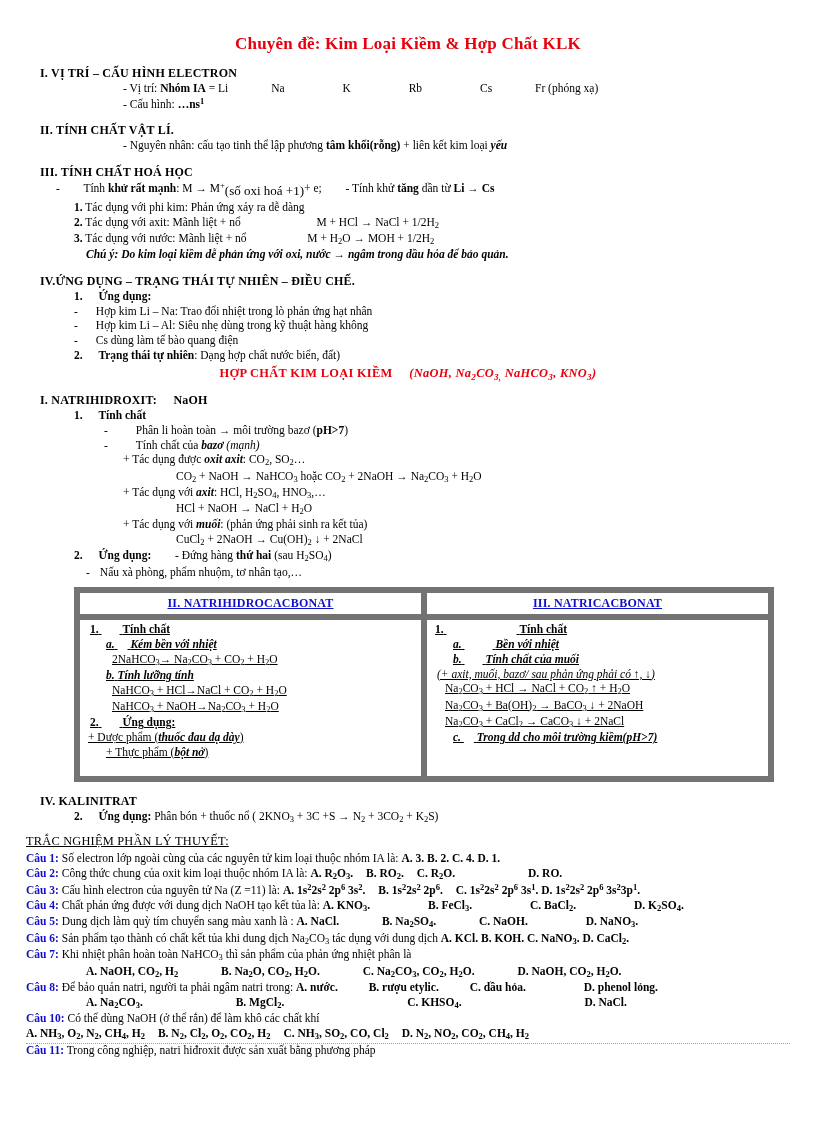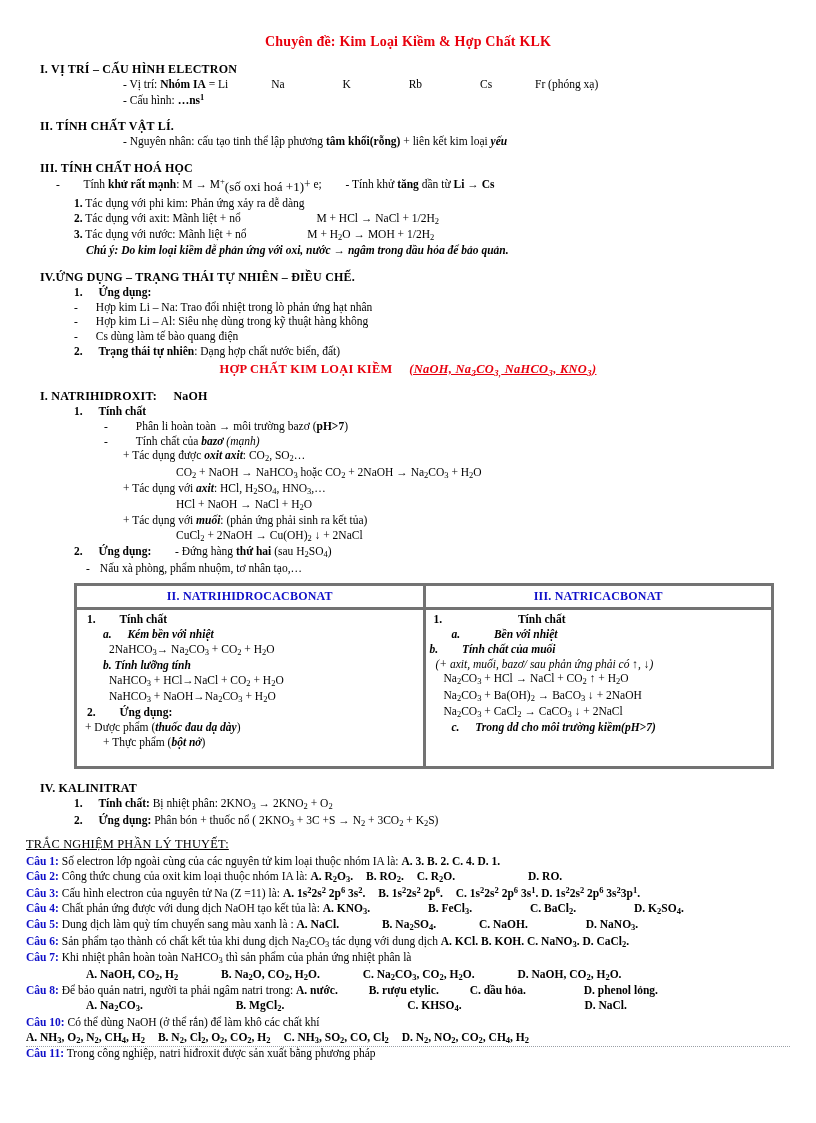--- a/index.html
+++ b/index.html
@@ -12,42 +12,42 @@
     color: #000000;
     position: relative;
     overflow: hidden;
   }
   .page { padding: 34px 26px 0 26px; position: relative; }
 
   .doc-title {
     text-align: center;
     color: #e8000d;
     font-weight: bold;
-    font-size: 14px;
+    font-size: 17px;
     letter-spacing: 0.2px;
     margin: 0 0 9px 0;
   }
 
   .sec-head {
     color: #000000;
     font-weight: bold;
     font-size: 12px;
     margin: 12px 0 0 14px;
     letter-spacing: .2px;
   }
 
   .red-center {
     text-align:center;
     color:#e8000d;
     font-weight:bold;
     font-size:12.4px;
     margin: 3px 0 3px 0;
     letter-spacing:.3px;
   }
-  .red-center i { font-style: italic; text-decoration: underline; }
+  .red-center i { font-style: italic; }
 
   .ln { margin:0; padding:0; line-height: 1.28; white-space: nowrap; }
   .i1 { margin-left: 60px; }
   .i2 { margin-left: 78px; }
   .i3 { margin-left: 97px; }
   .i5 { margin-left: 150px; }
   .i0 { margin-left: 30px; }
   .num { margin-left: 48px; }
   b { font-weight: bold; }
   i { font-style: italic; }
@@ -67,23 +67,24 @@
   .g120 { width: 120px; }
 
   
   table.cmp {
     border-collapse: collapse;
     margin: 8px 0 6px 48px;
     width: 700px;
     table-layout: fixed;
   }
   table.cmp td, table.cmp th {
-    border: 3px solid #737373;
+    border: 6px solid #737373;
     vertical-align: top;
     padding: 2px 4px 4px 4px;
+    text-decoration: underline;
   }
   table.cmp th {
     text-align:center;
     color:#1010c8;
     font-weight:bold;
     font-size:12px;
     padding: 3px 0 3px 0;
     letter-spacing:.2px;
   }
   .cellbody { min-height: 150px; }
@@ -271,21 +272,21 @@
           <div class="ln" style="margin-left:4px">
             <b>1.</b>
             <span class="gap g70"></span>
             <b>Tính chất</b>
           </div>
           <div class="ln" style="margin-left:22px">
             <span class="bi">a.</span>
             <span class="gap g28"></span>
             <span class="bi">Bền với nhiệt</span>
           </div>
-          <div class="ln" style="">
+          <div class="ln" style="margin-left:22px">
             <span class="bi">b.</span>
             <span class="gap g18"></span>
             <span class="bi">Tính chất của muối</span>
           </div>
           <div class="ln" style="margin-left:6px"><i>(+ axit, muối, bazơ/ sau phản ứng phải có ↑, ↓)</i></div>
           <div class="ln" style="margin-left:14px">Na<sub>2</sub>CO<sub>3</sub> + HCl → NaCl + CO<sub>2</sub> ↑ + H<sub>2</sub>O</div>
           <div class="ln" style="margin-left:14px">Na<sub>2</sub>CO<sub>3</sub> + Ba(OH)<sub>2</sub> → BaCO<sub>3</sub> ↓ + 2NaOH</div>
           <div class="ln" style="margin-left:14px">Na<sub>2</sub>CO<sub>3</sub> + CaCl<sub>2</sub> → CaCO<sub>3</sub> ↓ + 2NaCl</div>
           <div class="ln" style="margin-left:22px">
             <span class="bi">c.</span>
@@ -293,26 +294,20 @@
             <span class="bi">Trong dd cho môi trường kiềm(pH&gt;7)</span>
           </div>
         </div>
       </td>
     </tr>
   </tbody>
     </table>
 
   <div class="sec-head">IV. KALINITRAT</div>
   <div class="ln num">
-    <b>1.</b>
-    <span class="gap g10"></span>
-    <b>Tính chất:</b>
-    <span>Bị nhiệt phân: 2KNO<sub>3</sub> → 2KNO<sub>2</sub> + O<sub>2</sub></span>
-  </div>
-  <div class="ln num">
     <b>2.</b>
     <span class="gap g10"></span>
     <b>Ứng dụng:</b>
     <span>Phân bón + thuốc nổ ( 2KNO<sub>3</sub> + 3C +S → N<sub>2</sub> + 3CO<sub>2</sub> + K<sub>2</sub>S)</span>
   </div>
 
   <div class="quiz-head">TRẮC NGHIỆM PHẦN LÝ THUYẾT:</div>
 
   <div class="q">
     <span class="qlab">Câu 1:</span>

